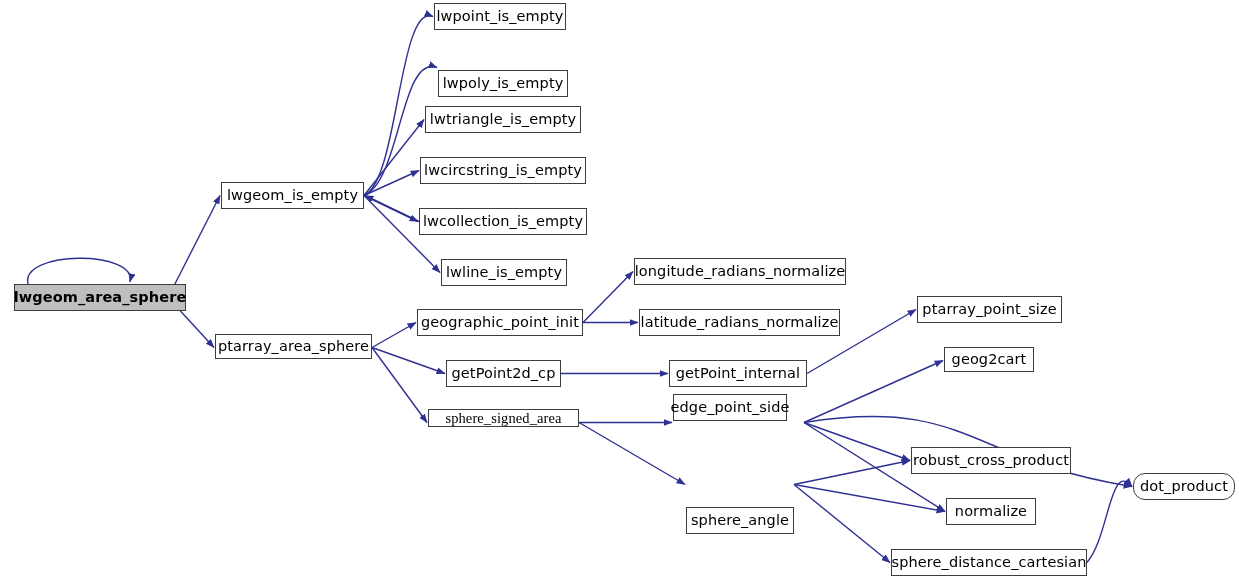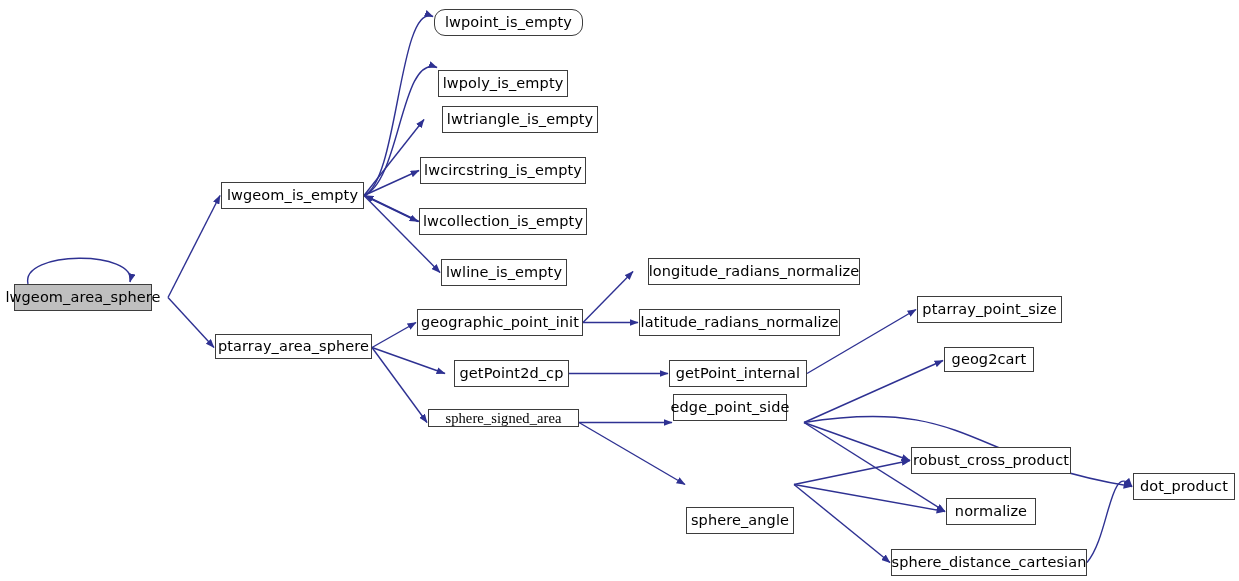--- a/index.html
+++ b/index.html
@@ -83,57 +83,57 @@
         <path d="M 804 422.5 L 945 511.5" marker-end="url(#arrowhead)"></path>
         <path d="M 804 422.5 C 968 396.5, 968 460.5, 1132 486.5" marker-end="url(#arrowhead)"></path>
         <path d="M 794 484.5 L 910 460.5" marker-end="url(#arrowhead)"></path>
         <path d="M 794 484.5 L 945 511.5" marker-end="url(#arrowhead)"></path>
         <path d="M 794 484.5 L 890 562.5" marker-end="url(#arrowhead)"></path>
         <path d="M 1087 562.5 C 1109.5 536.5, 1109.5 460.5, 1132 486.5" marker-end="url(#arrowhead)"></path>
       </g>
   </svg>
 
   <div id="node-layer">
-      <div class="node highlight" style="left: 14px; top: 284px; width: 138px; height: 27px;">
+      <div class="node highlight" style="left: 14px; top: 284px; width: 172px; height: 27px; font-weight: bold;">
         <span class="node-label">lwgeom_area_sphere</span>
       </div>
       <div class="node" style="left: 221px; top: 182px; width: 143px; height: 27px;">
         <span class="node-label">lwgeom_is_empty</span>
       </div>
-      <div class="node" style="left: 434px; top: 9px; width: 149px; height: 27px; border-radius: 11px;">
+      <div class="node" style="left: 434px; top: 3px; width: 132px; height: 27px;">
         <span class="node-label">lwpoint_is_empty</span>
       </div>
       <div class="node" style="left: 438px; top: 54px; width: 130px; height: 27px; margin-top: 16px;">
         <span class="node-label">lwpoly_is_empty</span>
       </div>
-      <div class="node" style="left: 425px; top: 106px; width: 156px; height: 27px; margin-left: 17px;">
+      <div class="node" style="left: 425px; top: 106px; width: 156px; height: 27px;">
         <span class="node-label">lwtriangle_is_empty</span>
       </div>
       <div class="node" style="left: 420px; top: 157px; width: 166px; height: 27px;">
         <span class="node-label">lwcircstring_is_empty</span>
       </div>
       <div class="node" style="left: 419px; top: 208px; width: 168px; height: 27px;">
         <span class="node-label">lwcollection_is_empty</span>
       </div>
       <div class="node" style="left: 441px; top: 259px; width: 126px; height: 27px;">
         <span class="node-label">lwline_is_empty</span>
       </div>
       <div class="node" style="left: 215px; top: 334px; width: 157px; height: 25px;">
         <span class="node-label">ptarray_area_sphere</span>
       </div>
       <div class="node" style="left: 417px; top: 309px; width: 166px; height: 27px;">
         <span class="node-label">geographic_point_init</span>
       </div>
-      <div class="node" style="left: 446px; top: 360px; width: 115px; height: 27px; margin-left: 8px;">
+      <div class="node" style="left: 446px; top: 360px; width: 115px; height: 27px;">
         <span class="node-label">getPoint2d_cp</span>
       </div>
       <div class="node" style="left: 428px; top: 409px; width: 151px; height: 18px; font-family: Liberation Serif, serif;">
         <span class="node-label">sphere_signed_area</span>
       </div>
-      <div class="node" style="left: 634px; top: 258px; width: 212px; height: 27px; margin-left: 14px;">
+      <div class="node" style="left: 634px; top: 258px; width: 212px; height: 27px;">
         <span class="node-label">longitude_radians_normalize</span>
       </div>
       <div class="node" style="left: 639px; top: 309px; width: 201px; height: 27px;">
         <span class="node-label">latitude_radians_normalize</span>
       </div>
       <div class="node" style="left: 669px; top: 360px; width: 138px; height: 27px;">
         <span class="node-label">getPoint_internal</span>
       </div>
       <div class="node" style="left: 673px; top: 394px; width: 114px; height: 27px;">
         <span class="node-label">edge_point_side</span>
@@ -149,18 +149,18 @@
       </div>
       <div class="node" style="left: 911px; top: 447px; width: 160px; height: 27px;">
         <span class="node-label">robust_cross_product</span>
       </div>
       <div class="node" style="left: 946px; top: 498px; width: 90px; height: 27px;">
         <span class="node-label">normalize</span>
       </div>
       <div class="node" style="left: 891px; top: 549px; width: 196px; height: 27px;">
         <span class="node-label">sphere_distance_cartesian</span>
       </div>
-      <div class="node" style="left: 1133px; top: 473px; width: 102px; height: 27px;">
+      <div class="node" style="left: 1133px; top: 473px; width: 102px; height: 27px; border-radius: 12px;">
         <span class="node-label">dot_product</span>
       </div>
     </div>
 
 </div>
 
 </body></html>

